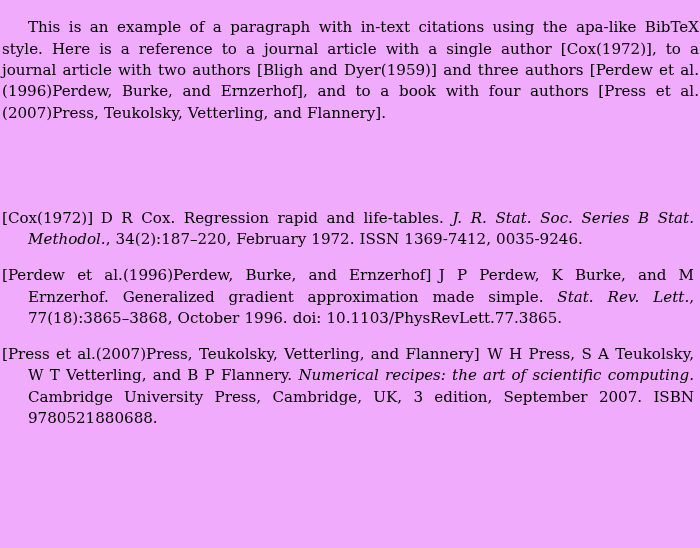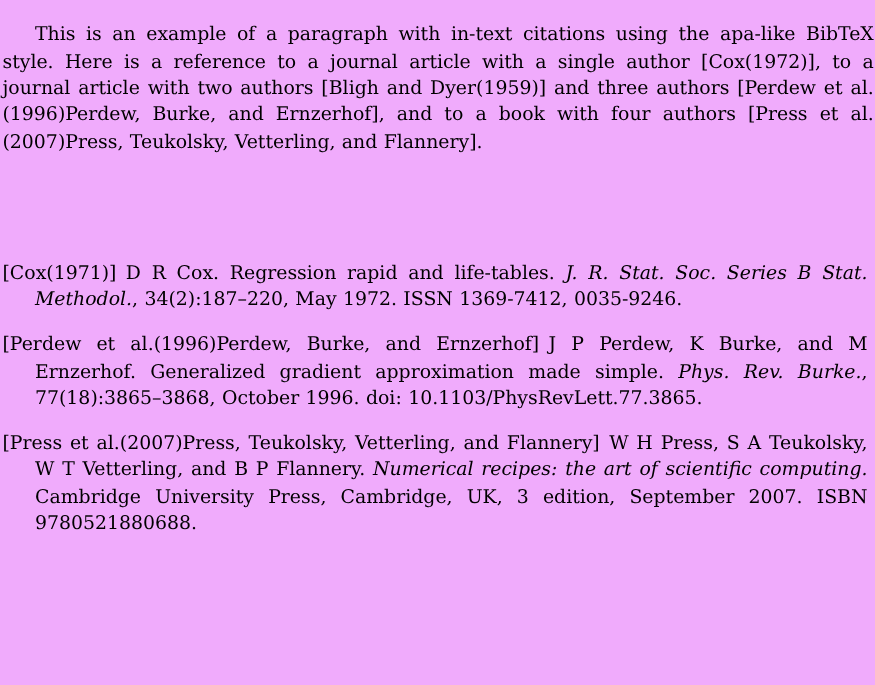--- a/index.html
+++ b/index.html
@@ -78,26 +78,26 @@
 </head>
 <body>
 
 <div class="page">
 
   <p class="body-paragraph">This is an example of a paragraph with in-text citations using the apa-like BibTeX style. Here is a reference to a journal article with a single author [Cox(1972)], to a journal article with two authors [Bligh and Dyer(1959)] and three authors [Perdew et al.(1996)Perdew, Burke, and Ernzerhof], and to a book with four authors [Press et al.(2007)Press, Teukolsky, Vetterling, and Flannery].</p>
 
   <div class="bibliography">
 
     <div class="bib-entry">
-      <span class="bib-label">[Cox(1971)]</span><span>D R Cox.</span> <span>Regression rapid and life-tables.</span> <span class="ital">J. R. Stat. Soc. Series B Stat. Methodol.</span><span>, 34(2):187–220, May 1972. ISSN 1369-7412, 0035-9246.</span>
+      <span class="bib-label">[Cox(1972)]</span><span>D R Cox.</span> <span>Regression rapid and life-tables.</span> <span class="ital">J. R. Stat. Soc. Series B Stat. Methodol.</span><span>, 34(2):187–220, February 1972. ISSN 1369-7412, 0035-9246.</span>
     </div>
 
 
     <div class="bib-entry">
-      <span class="bib-label">[Perdew et al.(1996)Perdew, Burke, and Ernzerhof]</span><span>J P Perdew, K Burke, and M Ernzerhof.</span> <span>Generalized gradient approximation made simple.</span> <span class="ital">Phys. Rev. Burke.</span><span>, 77(18):3865–3868, October 1996. doi: 10.1103/PhysRevLett.77.3865.</span>
+      <span class="bib-label">[Perdew et al.(1996)Perdew, Burke, and Ernzerhof]</span><span>J P Perdew, K Burke, and M Ernzerhof.</span> <span>Generalized gradient approximation made simple.</span> <span class="ital">Stat. Rev. Lett.</span><span>, 77(18):3865–3868, October 1996. doi: 10.1103/PhysRevLett.77.3865.</span>
     </div>
 
     <div class="bib-entry">
       <span class="bib-label">[Press et al.(2007)Press, Teukolsky, Vetterling, and Flannery]</span><span>W H Press, S A Teukolsky, W T Vetterling, and B P Flannery.</span> <span class="ital">Numerical recipes: the art of scientific computing.</span><span> Cambridge University Press, Cambridge, UK, 3 edition, September 2007. ISBN 9780521880688.</span>
     </div>
 
   </div>
 
 </div>
 

